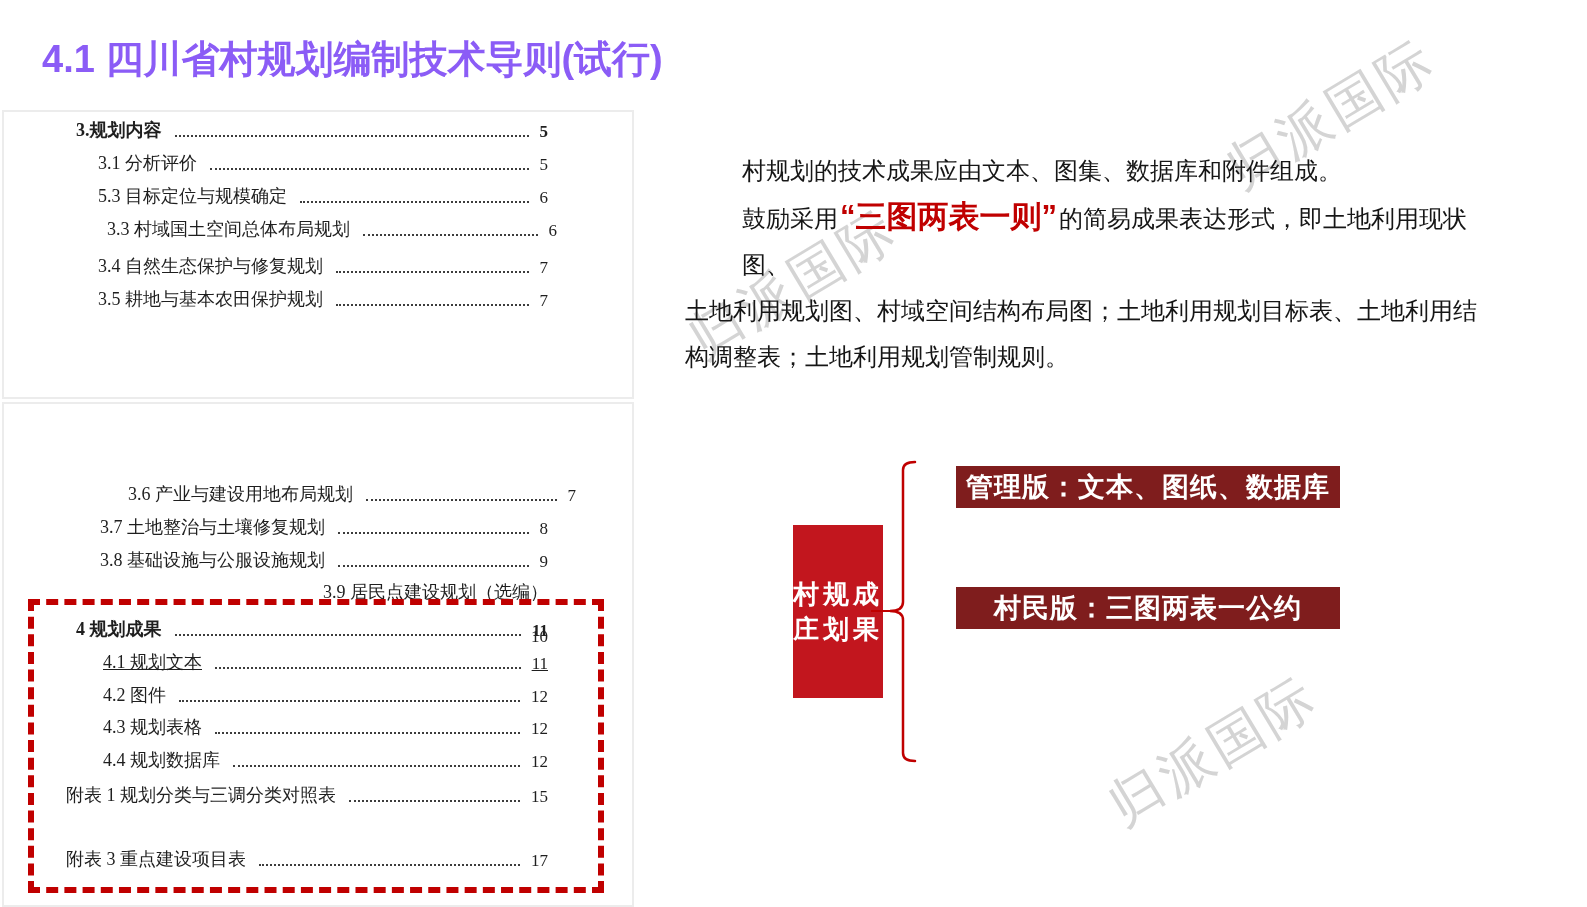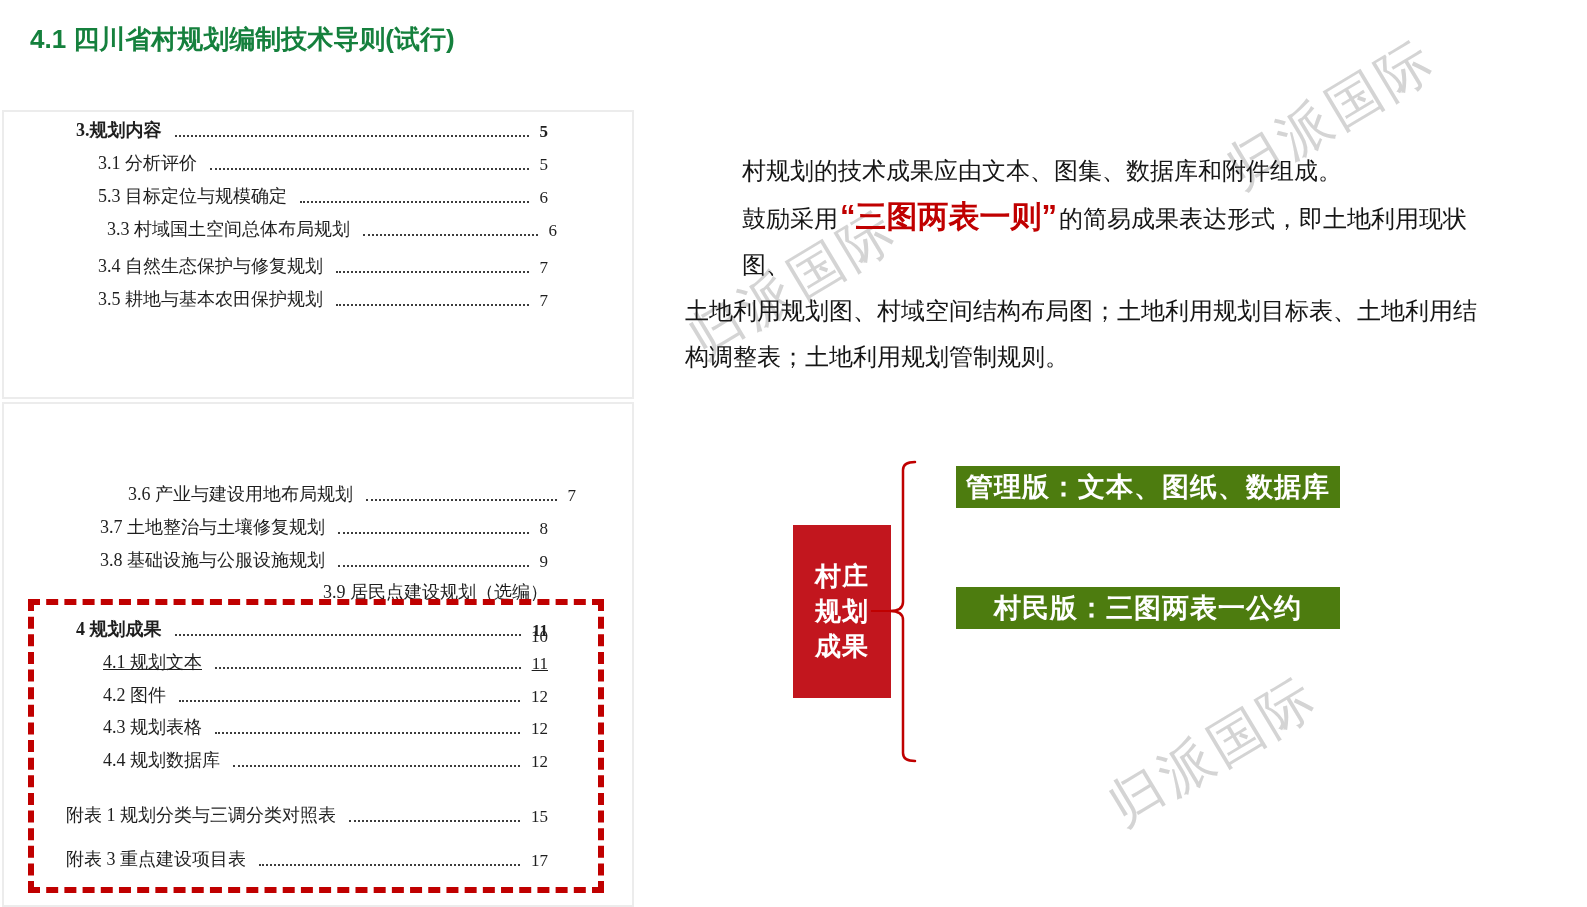--- a/index.html
+++ b/index.html
@@ -8,22 +8,22 @@
 
   
   .watermark{position:absolute;z-index:0;color:#cacaca;font-size:54px;font-weight:500;
              letter-spacing:4px;white-space:nowrap;transform:rotate(-31deg);
              transform-origin:left center;opacity:.8;user-select:none;}
   .wm1{left:694px;top:308px;}
   .wm2{left:1232px;top:138px;}
   .wm3{left:1114px;top:775px;}
 
   
-  .title{position:absolute;left:30px;top:22px;margin:0;z-index:2;
-         font-size:26px;font-weight:800;color:#15803d;letter-spacing:0;}
+  .title{position:absolute;left:30px;top:22px;margin:12px;z-index:2;
+         font-size:38px;font-weight:800;color:#8b5cf6;letter-spacing:0;}
 
   
   .doc-panel{position:absolute;left:2px;width:632px;background:#ffffff;
              border:2px solid #ececec;box-sizing:border-box;z-index:1;}
   .panel1{top:110px;height:289px;}
   .panel2{top:402px;height:505px;}
 
   
   .toc-row{position:absolute;z-index:2;display:flex;align-items:flex-end;height:24px;
            font-family:"Liberation Serif","DejaVu Serif",serif;color:#1f1f1f;font-size:18px;gap:8px;}
@@ -36,27 +36,27 @@
   .dashed-box{position:absolute;left:28px;top:599px;width:576px;height:294px;z-index:3;
               border:6px dashed #C00000;box-sizing:border-box;pointer-events:none;}
 
   
   .paragraph{position:absolute;left:685px;top:148px;width:805px;z-index:2;
              font-size:24px;font-weight:500;color:#161616;line-height:46px;}
   .paragraph .indent{padding-left:57px;}
   .hl{color:#C00000;font-weight:800;font-size:31px;margin:0 2px;}
 
   
-  .result-box{position:absolute;left:793px;top:525px;width:98px;height:173px;z-index:2;
-              background:#C2161E;display:flex;flex-direction:column;justify-content:center;
+  .result-box{position:absolute;left:793px;top:525px;width:90px;height:173px;z-index:2;
+              background:#C2161E;display:flex;flex-direction:row;justify-content:center;
               align-items:center;}
   .result-box span{color:#fff;font-size:26px;font-weight:800;line-height:35px;letter-spacing:1px;}
   .connector{position:absolute;left:871px;top:610px;width:26px;height:2px;background:#C00000;z-index:2;}
   .brace{position:absolute;left:888px;top:455px;z-index:2;}
-  .version-bar{position:absolute;left:956px;width:384px;height:42px;z-index:2;background:#4d7c0f;
+  .version-bar{position:absolute;left:956px;width:384px;height:42px;z-index:2;background:#7f1d1d;
                display:flex;align-items:center;justify-content:center;}
   .version-bar span{color:#fff;font-size:27px;font-weight:800;letter-spacing:1px;white-space:nowrap;}
   .bar1{top:466px;}
   .bar2{top:587px;}
   .bar3{top:714px;}
 </style>
 </head>
 <body>
 
 <div class="slide">
@@ -140,21 +140,21 @@
   <div class="toc-row" style="left:103px;top:715px;width:445px;">
     <span class="lbl">4.3 规划表格</span>
       <span class="leader"></span>
       <span class="pg">12</span>
   </div>
   <div class="toc-row" style="left:103px;top:748px;width:445px;">
     <span class="lbl">4.4 规划数据库</span>
       <span class="leader"></span>
       <span class="pg">12</span>
   </div>
-  <div class="toc-row" style="left:66px;top:783px;width:482px;margin-top:20px;">
+  <div class="toc-row" style="left:66px;top:783px;width:482px;">
     <span class="lbl">附表 1 规划分类与三调分类对照表</span>
       <span class="leader"></span>
       <span class="pg">15</span>
   </div>
   <div class="toc-row" style="left:66px;top:847px;width:482px;">
     <span class="lbl">附表 3 重点建设项目表</span>
       <span class="leader"></span>
       <span class="pg">17</span>
   </div>
 

